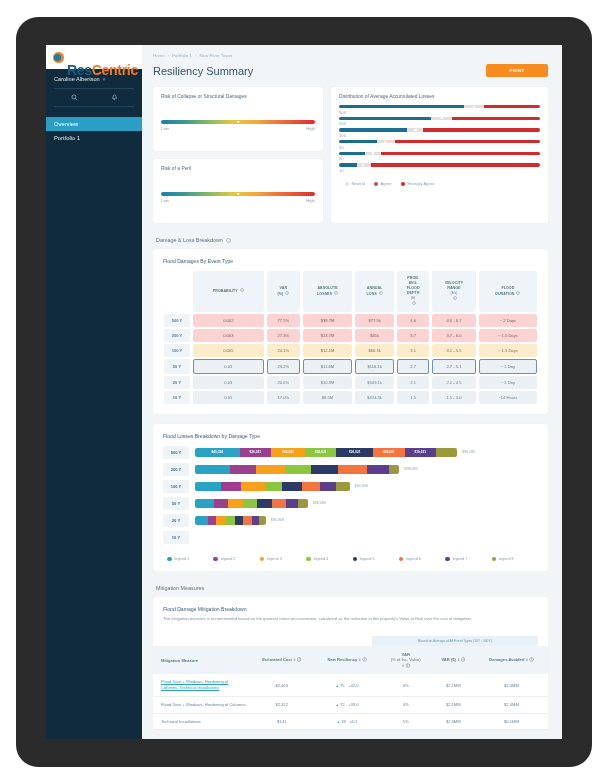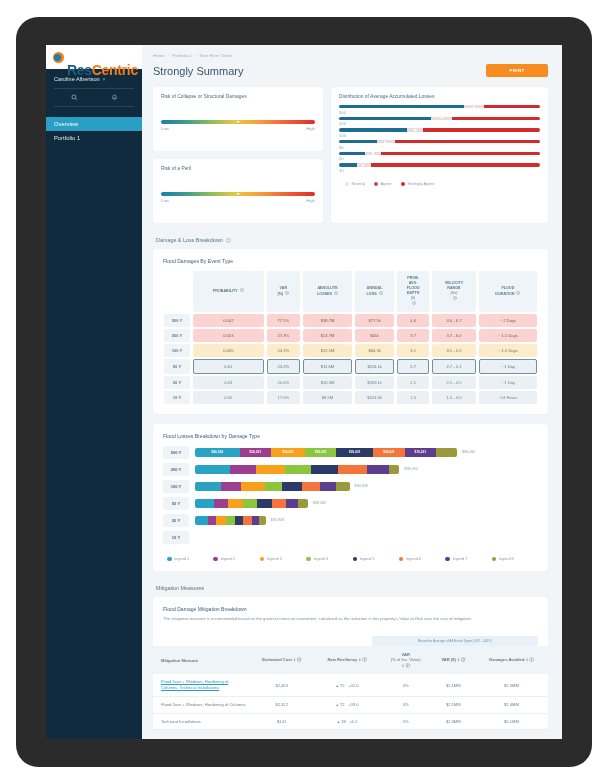--- a/index.html
+++ b/index.html
@@ -259,21 +259,21 @@
 
       <div id="breadcrumb">
         <span>Home</span>
         <span class="sep">›</span>
         <span>Portfolio 1</span>
         <span class="sep">›</span>
         <span>New River Tower</span>
       </div>
 
       <div id="title-row">
-        <div id="page-title">Strongly Summary</div>
+        <div id="page-title">Resiliency Summary</div>
         <button id="print-btn">PRINT</button>
       </div>
 
       <div class="row2">
         <div class="col-l">
           <div class="card gauge-card">
             <div class="card-t">Risk of Collapse or Structural Damages</div>
             <div class="gauge-wrap">
               <div class="gauge">
                 <div class="gauge-knob"></div>

